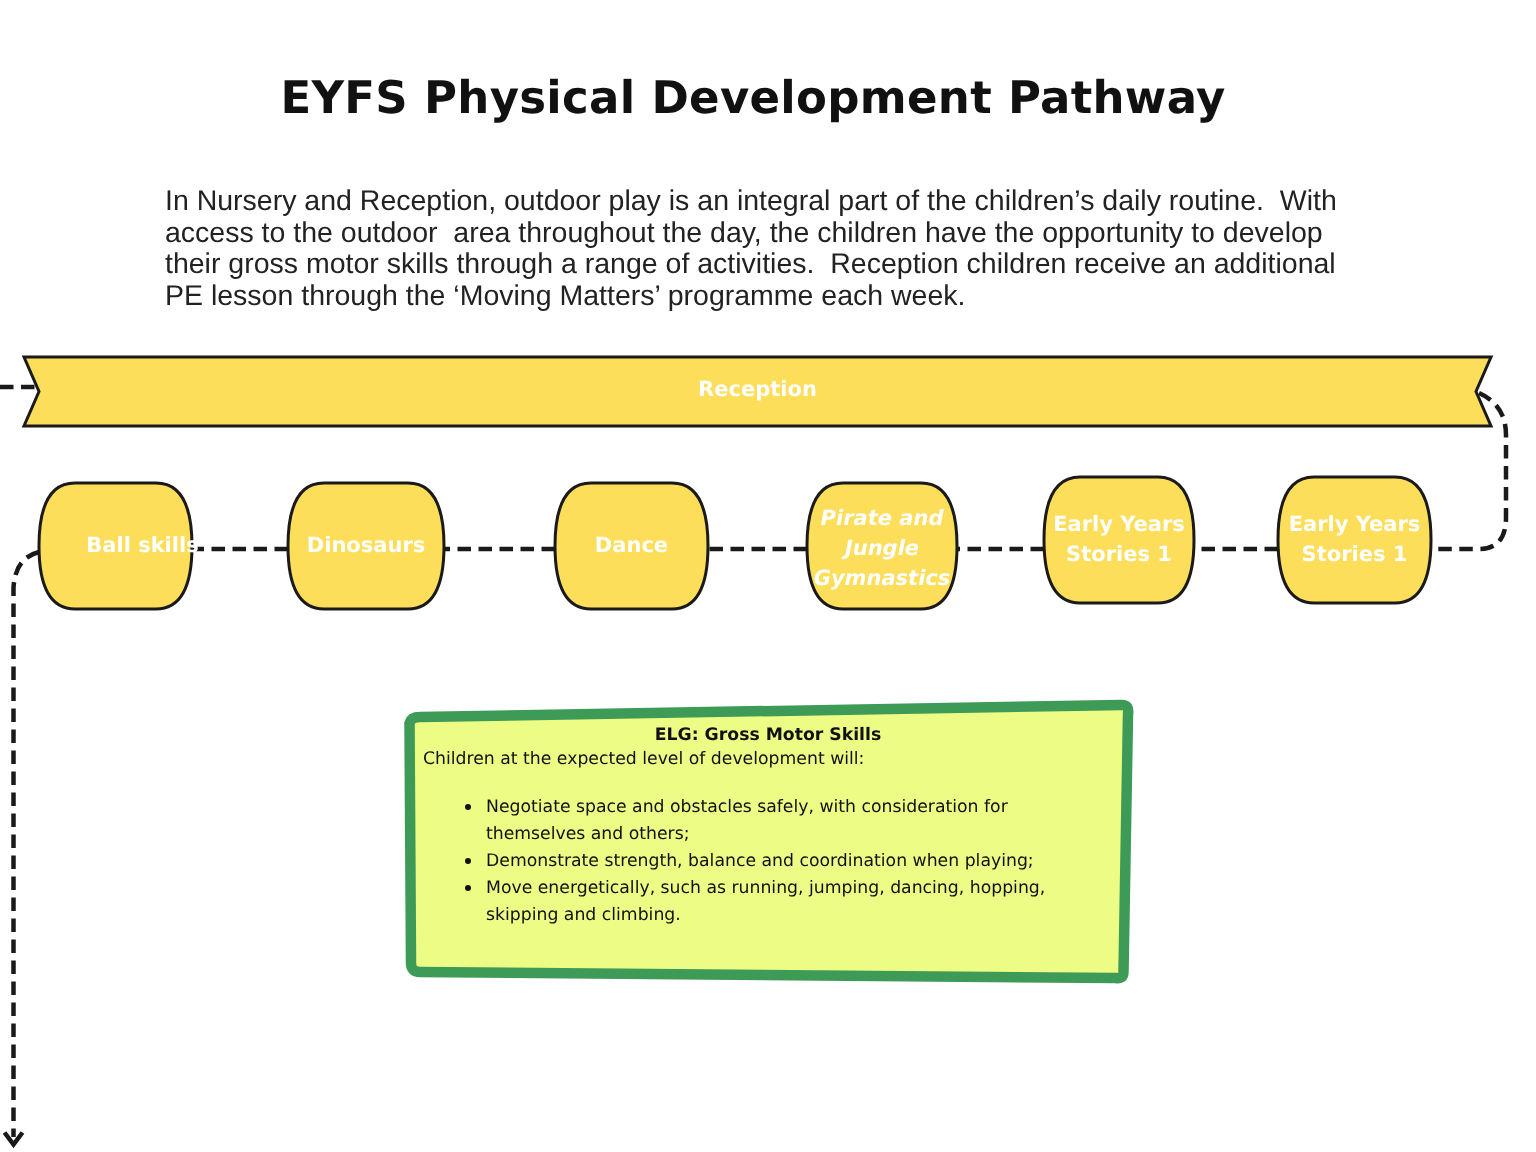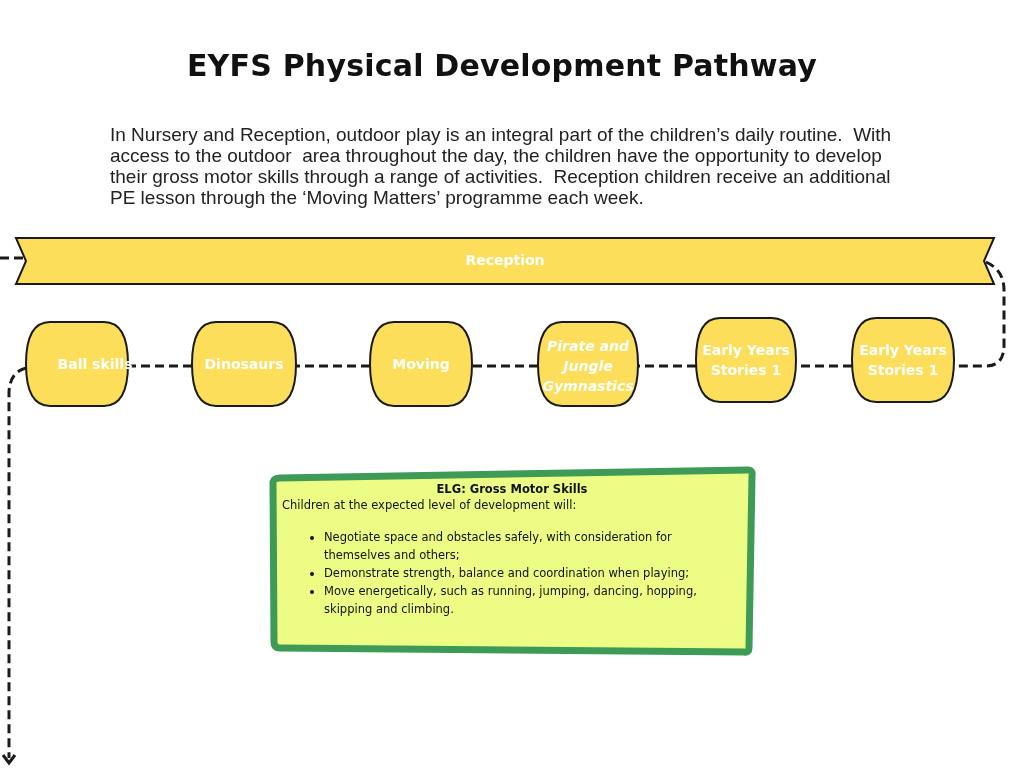--- a/index.html
+++ b/index.html
@@ -47,21 +47,21 @@
     </g>
 
   <path d="M273 482 Q274 478 280 478 L748 470 Q753 470 752 476 L749 648 Q749 653 744 652 L280 648 Q274 648 274 642 Z" fill="#EDFC84" stroke="#3E9B57" stroke-width="7" stroke-linejoin="round"></path>
 </svg>
 
 <div id="banner-label">Reception</div>
 
 <div id="node-labels">
     <div class="node-label" style="left: 44px; top: 322px; width: 102px; height: 84px;">Ball skills</div>
     <div class="node-label" style="left: 192px; top: 322px; width: 104px; height: 84px;">Dinosaurs</div>
-    <div class="node-label" style="left: 370px; top: 322px; width: 102px; height: 84px;">Moving</div>
+    <div class="node-label" style="left: 370px; top: 322px; width: 102px; height: 84px;">Dance</div>
     <div class="node-label" style="left: 538px; top: 322px; width: 100px; height: 88px; font-style: italic;">Pirate and Jungle Gymnastics</div>
     <div class="node-label" style="left: 696px; top: 318px; width: 100px; height: 84px;">Early Years Stories 1</div>
     <div class="node-label" style="left: 852px; top: 318px; width: 102px; height: 84px;">Early Years Stories 1</div>
   </div>
 
 <div id="elg">
   <div class="h">ELG: Gross Motor Skills</div>
   <div class="sub">Children at the expected level of development will:</div>
   <ul>
     <li>Negotiate space and obstacles safely, with consideration for themselves and others;</li>

